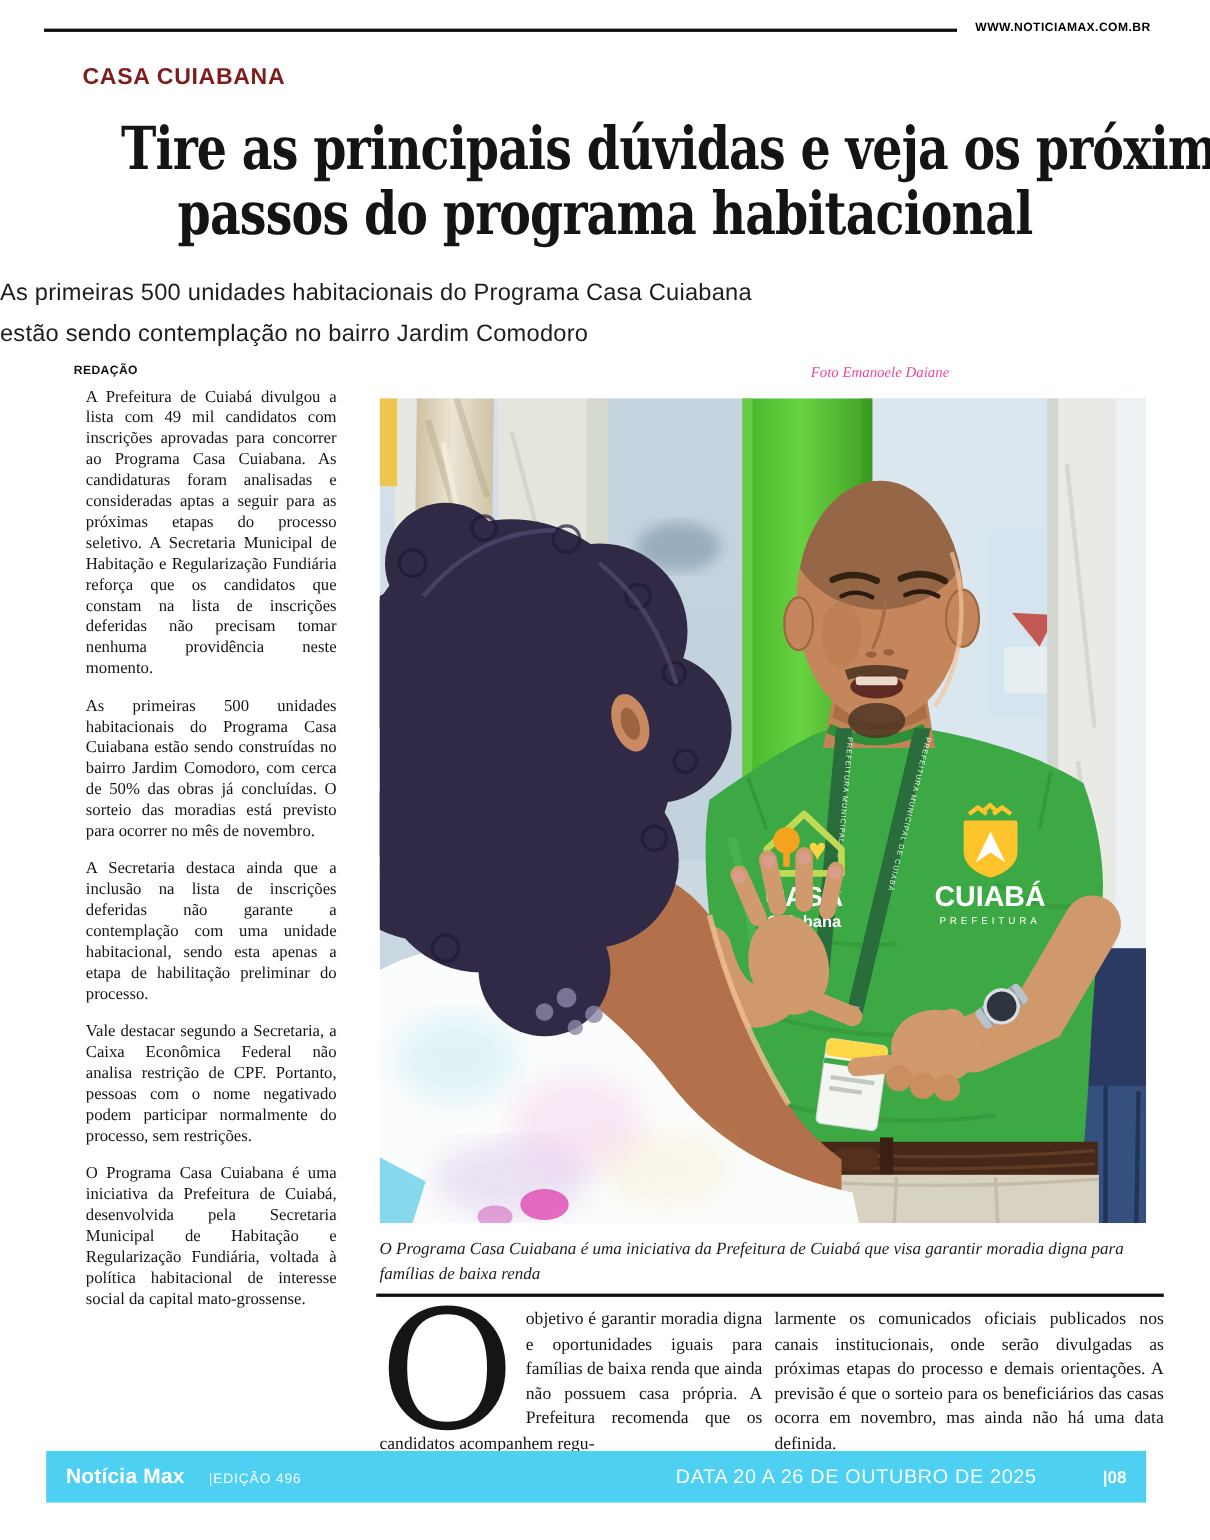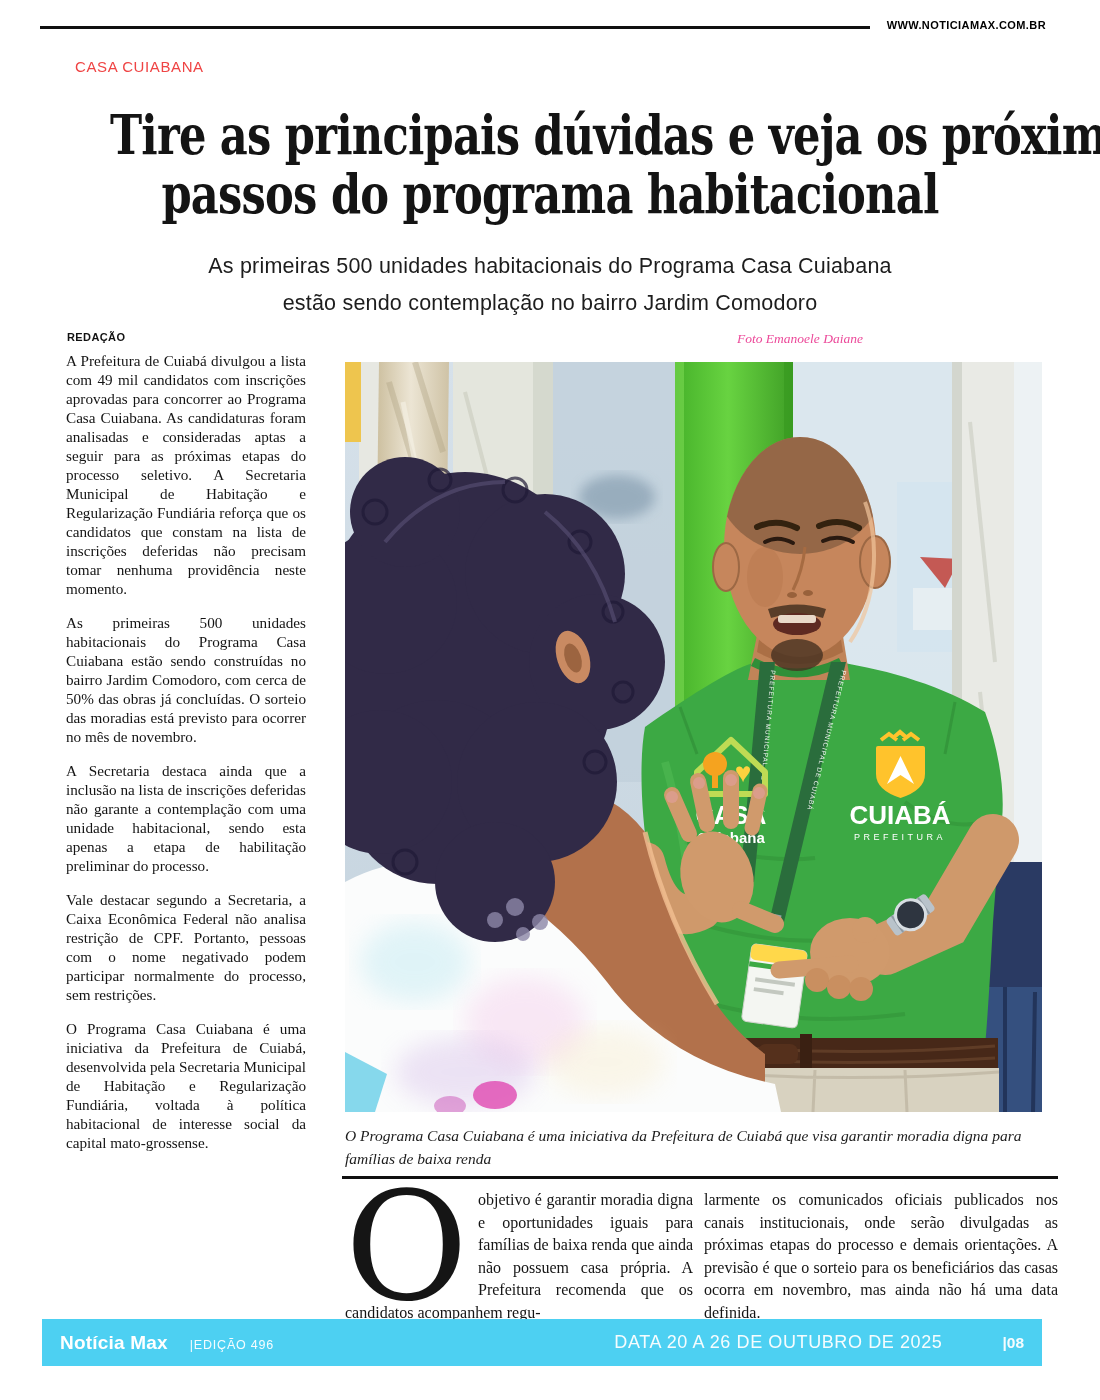--- a/index.html
+++ b/index.html
@@ -5,44 +5,44 @@
   html,body{margin:0;padding:0;background:#ffffff;}
   .page{position:relative;width:1100px;height:1400px;background:#ffffff;overflow:hidden;
         font-family:"Liberation Serif",serif;color:#1a1a1a;}
 
   
   .top-rule{position:absolute;left:40px;top:26px;width:830px;height:2.5px;background:#101010;}
   .site-url{position:absolute;right:54px;top:19px;width:400px;text-align:right;
             font-family:"Liberation Sans",sans-serif;font-size:11px;font-weight:600;
             letter-spacing:.4px;color:#000000;}
   .section-label{position:absolute;left:75px;top:58px;
-            font-family:"Liberation Sans",sans-serif;font-size:15px;font-weight:400;
-            letter-spacing:.6px;color:#ef4444;}
+            font-family:"Liberation Sans",sans-serif;font-size:21px;font-weight:700;
+            letter-spacing:.6px;color:#7f1d1d;}
 
   
   .headline{position:absolute;left:0;top:106px;width:1100px;text-align:center;
             font-family:"DejaVu Serif","Liberation Serif",serif;font-weight:700;
             font-size:54px;line-height:59px;color:#141414;letter-spacing:-1px;}
   .headline .hl-line{display:block;transform:scaleX(.8);transform-origin:50% 50%;white-space:nowrap;}
-  .subhead{position:absolute;left:0;top:248px;width:1100px;text-align:center;
+  .subhead{position:absolute;left:0;top:248px;width:1100px;text-align:left;
             font-family:"Liberation Sans",sans-serif;font-size:21.5px;font-weight:400;
             line-height:37px;color:#1d1d1d;letter-spacing:.2px;}
 
   
   .author-label{position:absolute;left:67px;top:331px;
             font-family:"Liberation Sans",sans-serif;font-size:11px;font-weight:700;
             letter-spacing:.4px;color:#111;}
   .photo-credit{position:absolute;right:63px;top:331px;width:300px;text-align:left;
             font-style:italic;font-size:13.5px;color:#ec4899;}
 
   
   .article-col{position:absolute;left:66px;top:351px;width:240px;
             font-size:15.2px;line-height:19px;text-align:justify;color:#141414;
             hyphens:auto;-webkit-hyphens:auto;}
-  .article-col p{margin:0 0 15px 0;}
+  .article-col p{margin:0 0 15px 12px;}
 
   
   .photo-frame{position:absolute;left:345px;top:362px;width:697px;height:750px;overflow:hidden;}
   .photo-frame svg{display:block;}
 
   
   .caption{position:absolute;left:345px;top:1124px;width:680px;
             font-style:italic;font-size:15.5px;line-height:23px;color:#1c1c1c;}
   .caption-rule{position:absolute;left:342px;top:1176px;width:716px;height:2.5px;background:#101010;}
 

